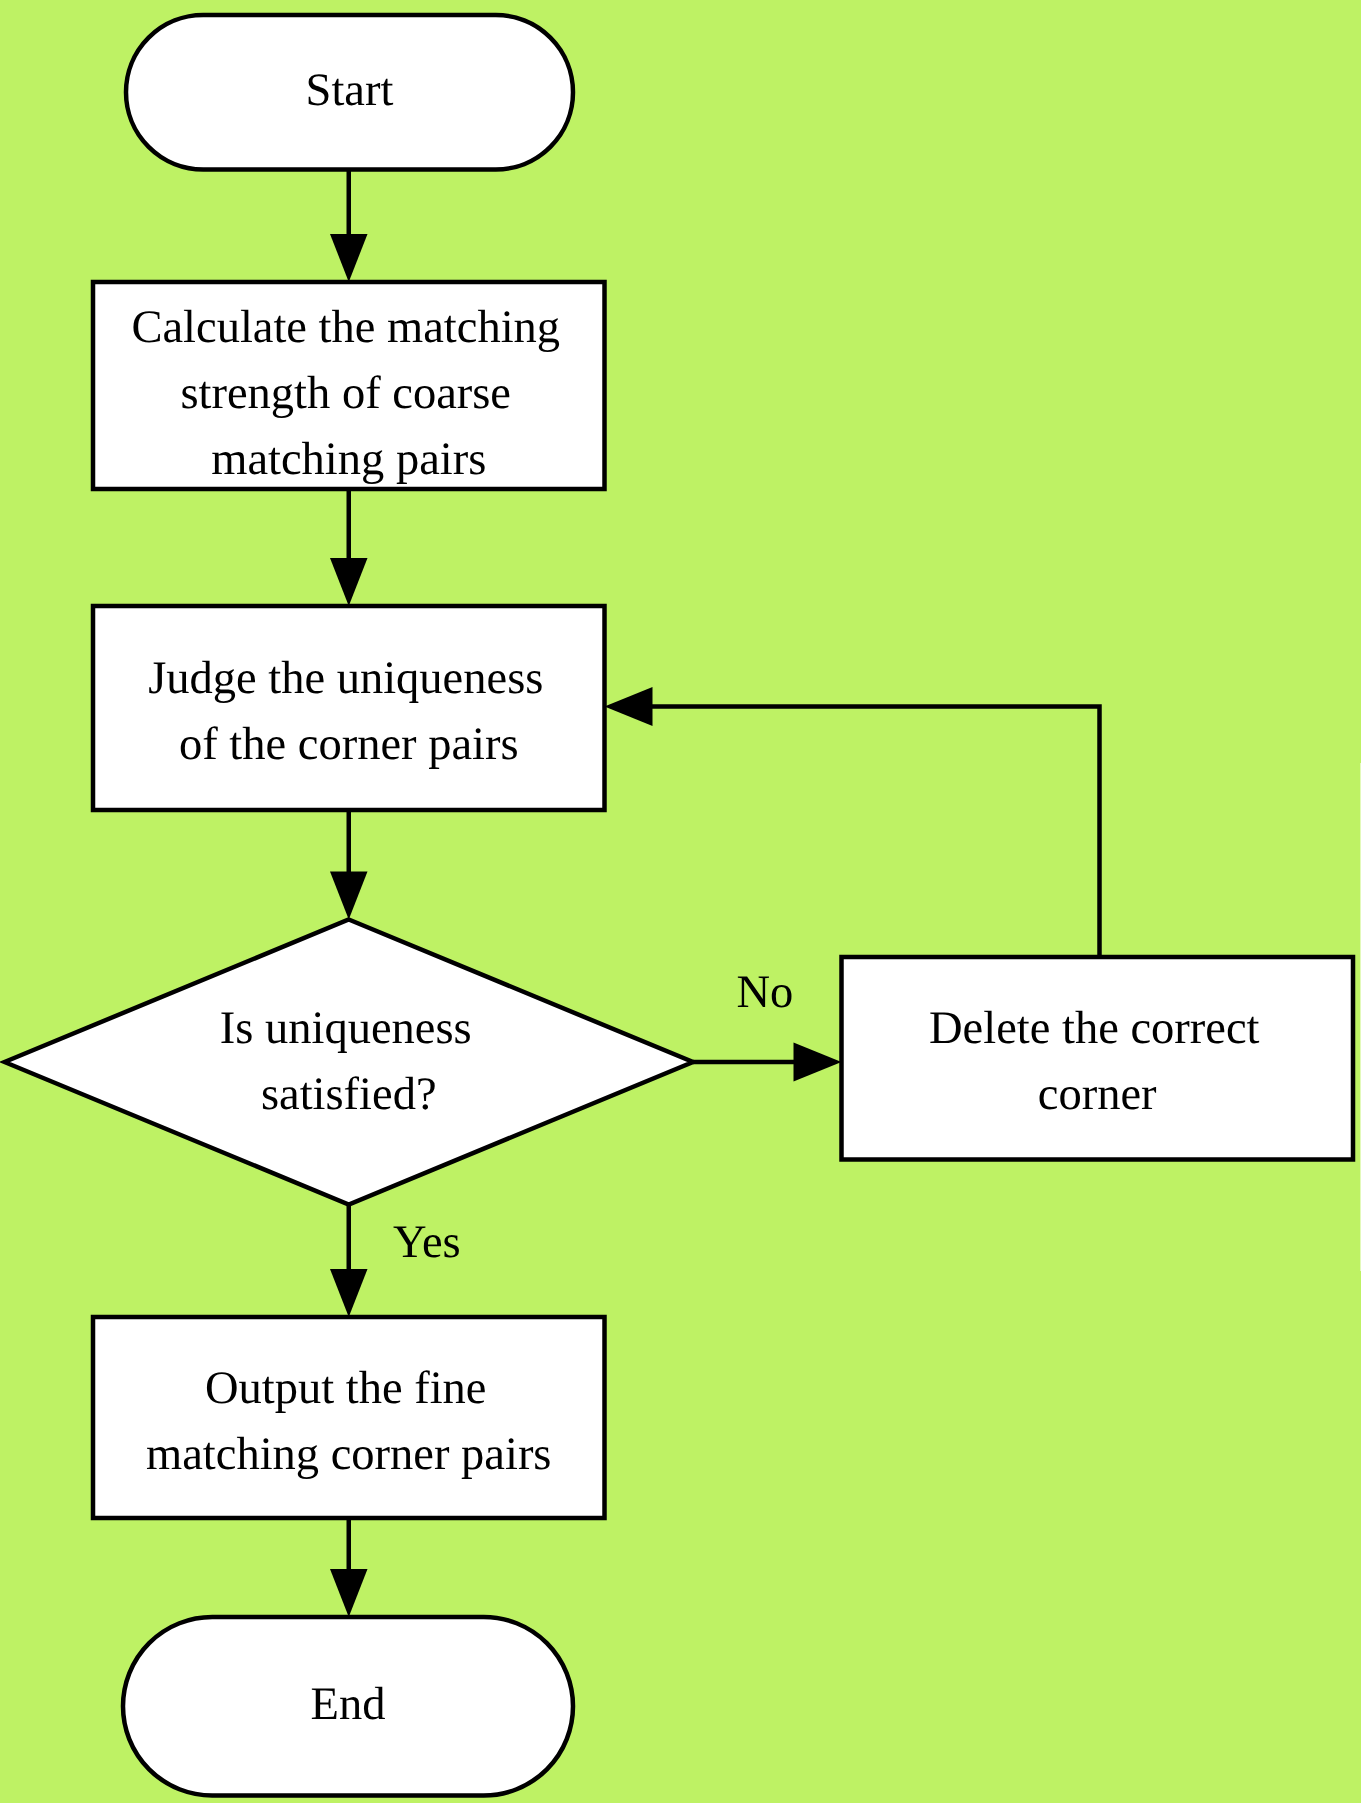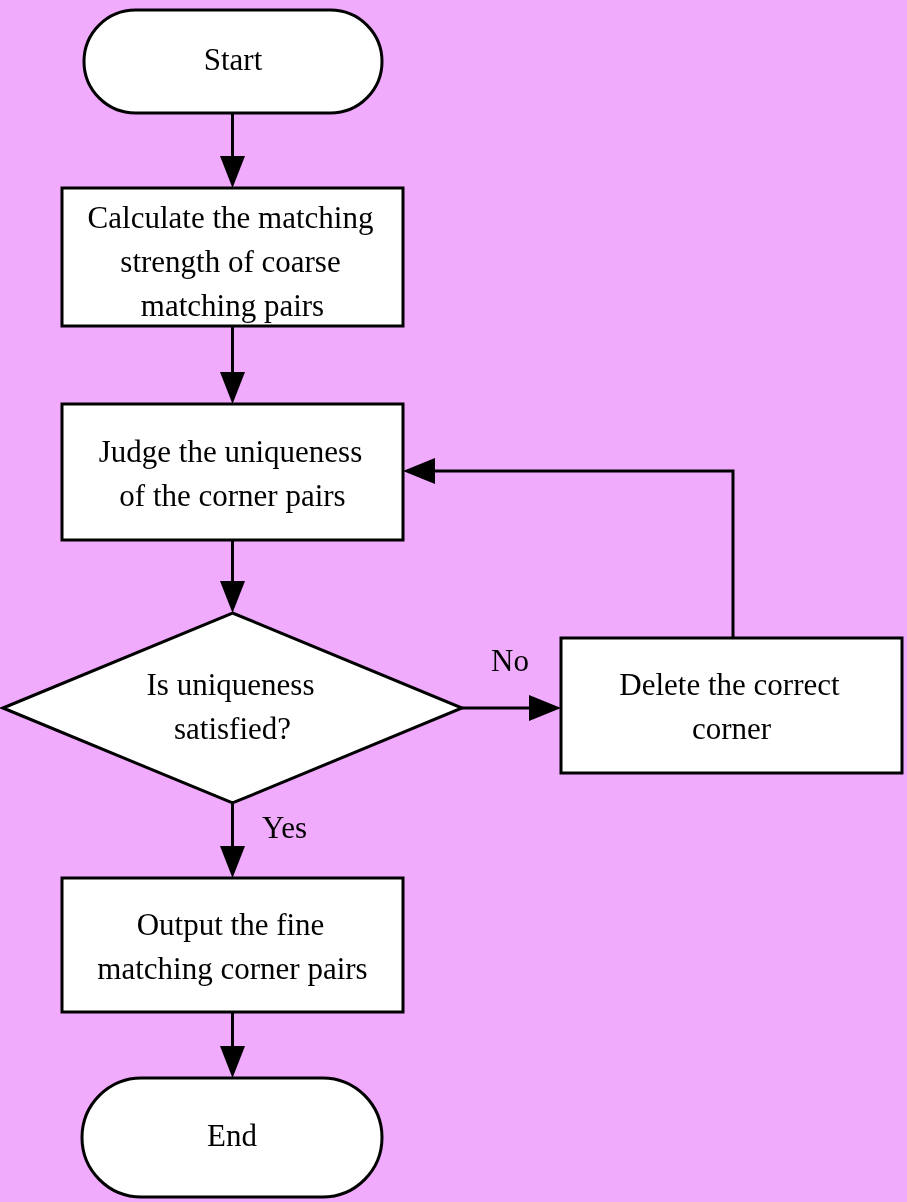--- a/index.html
+++ b/index.html
@@ -5,21 +5,21 @@
 <style>
   html, body {
     margin: 0;
     padding: 0;
     background: #ffffff;
   }
   #canvas {
     position: relative;
     width: 907px;
     height: 1202px;
-    background: #f0abfc;
+    background: #bef264;
     overflow: hidden;
     font-family: "Liberation Serif", "DejaVu Serif", serif;
   }
   #flow-svg {
     position: absolute;
     top: 0;
     left: 0;
     width: 907px;
     height: 1202px;
   }

